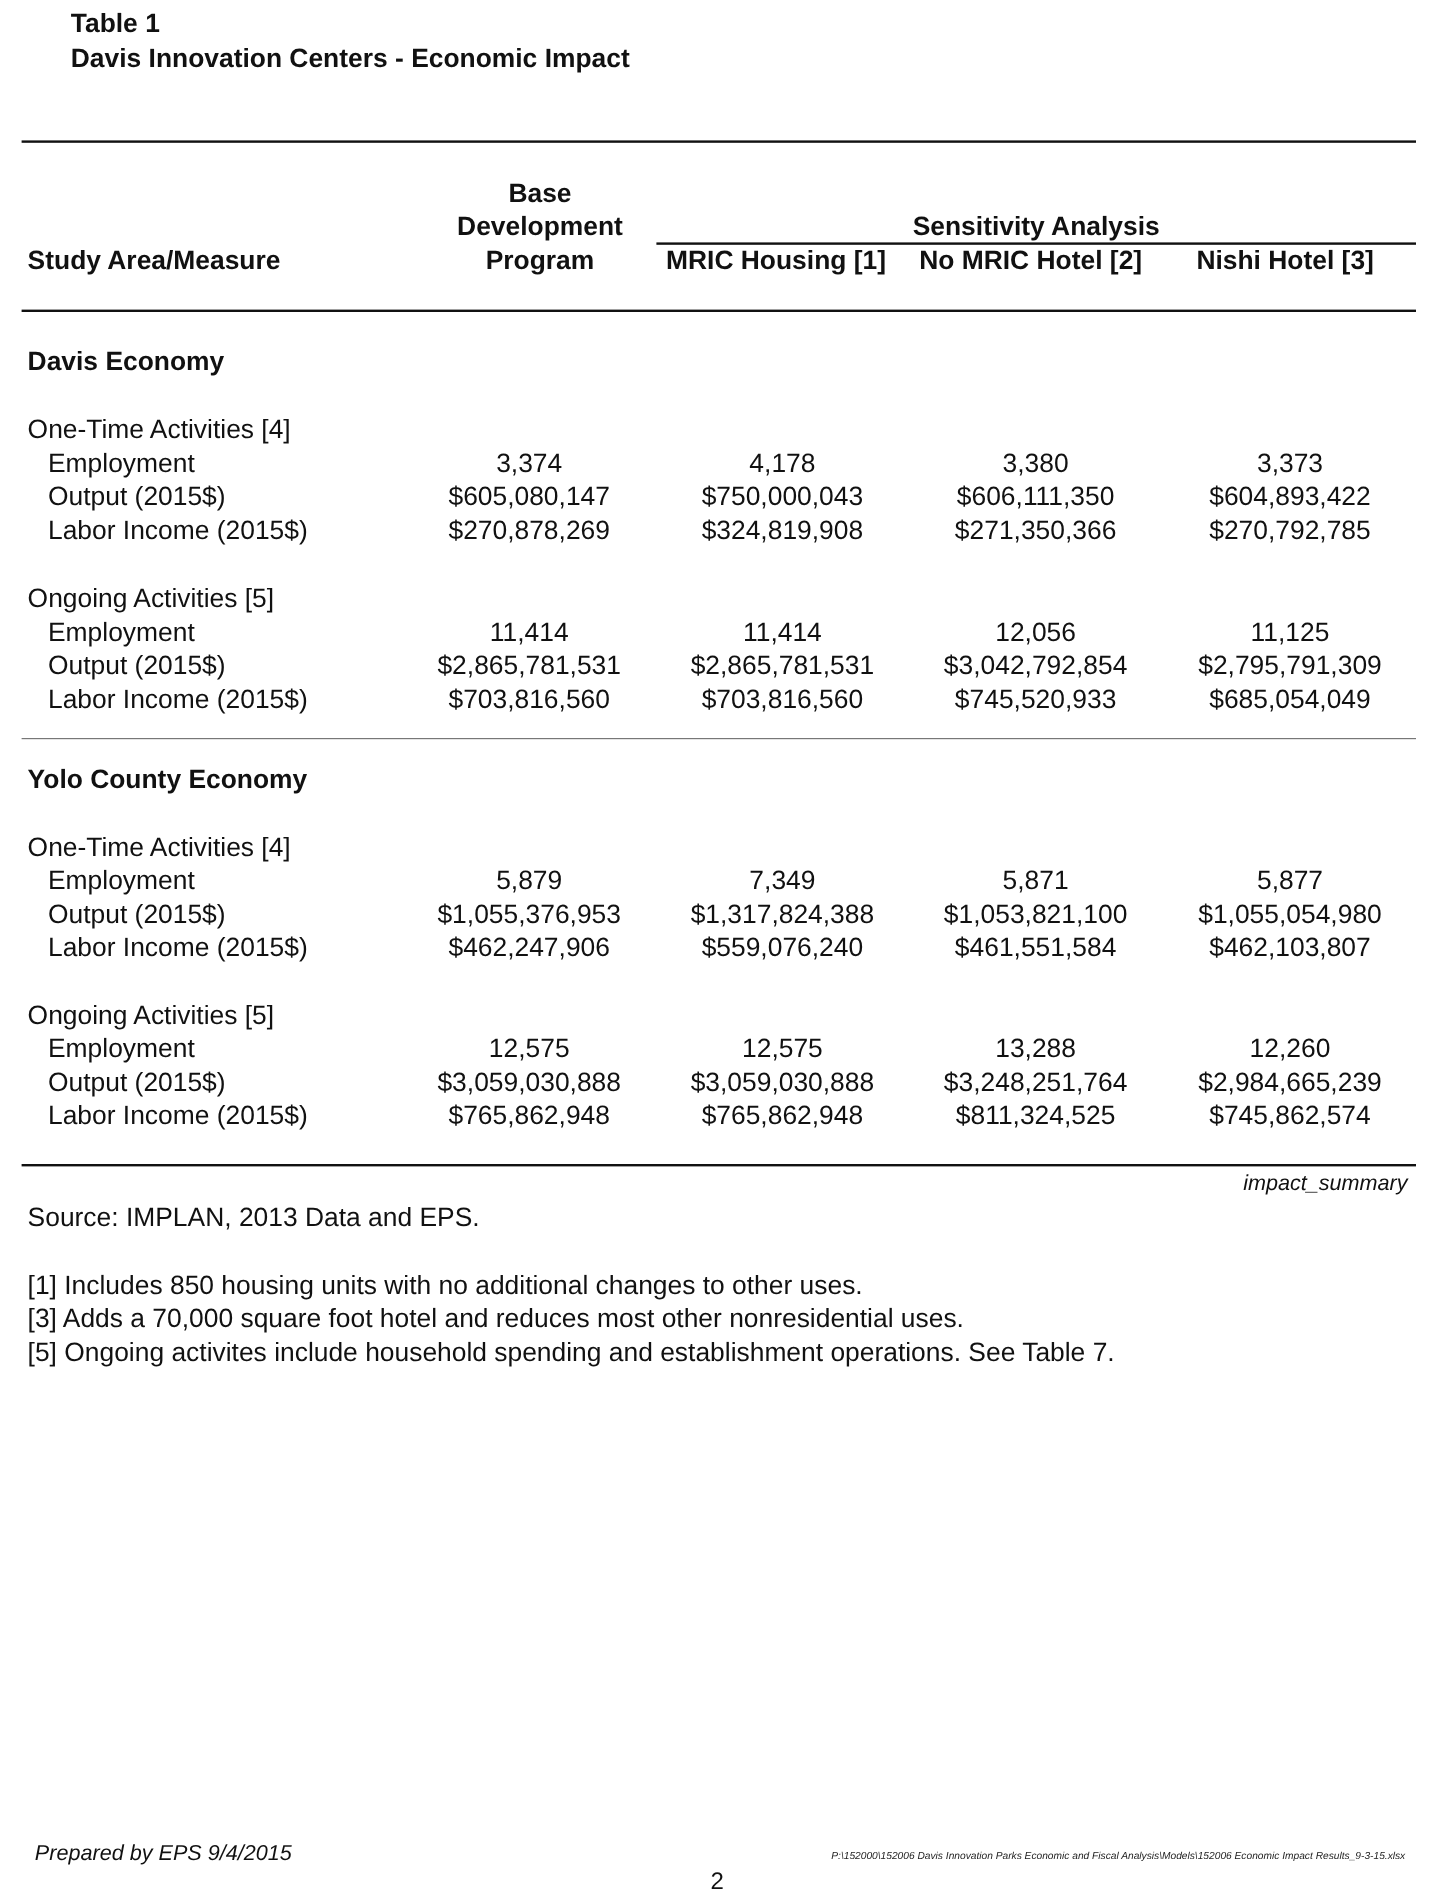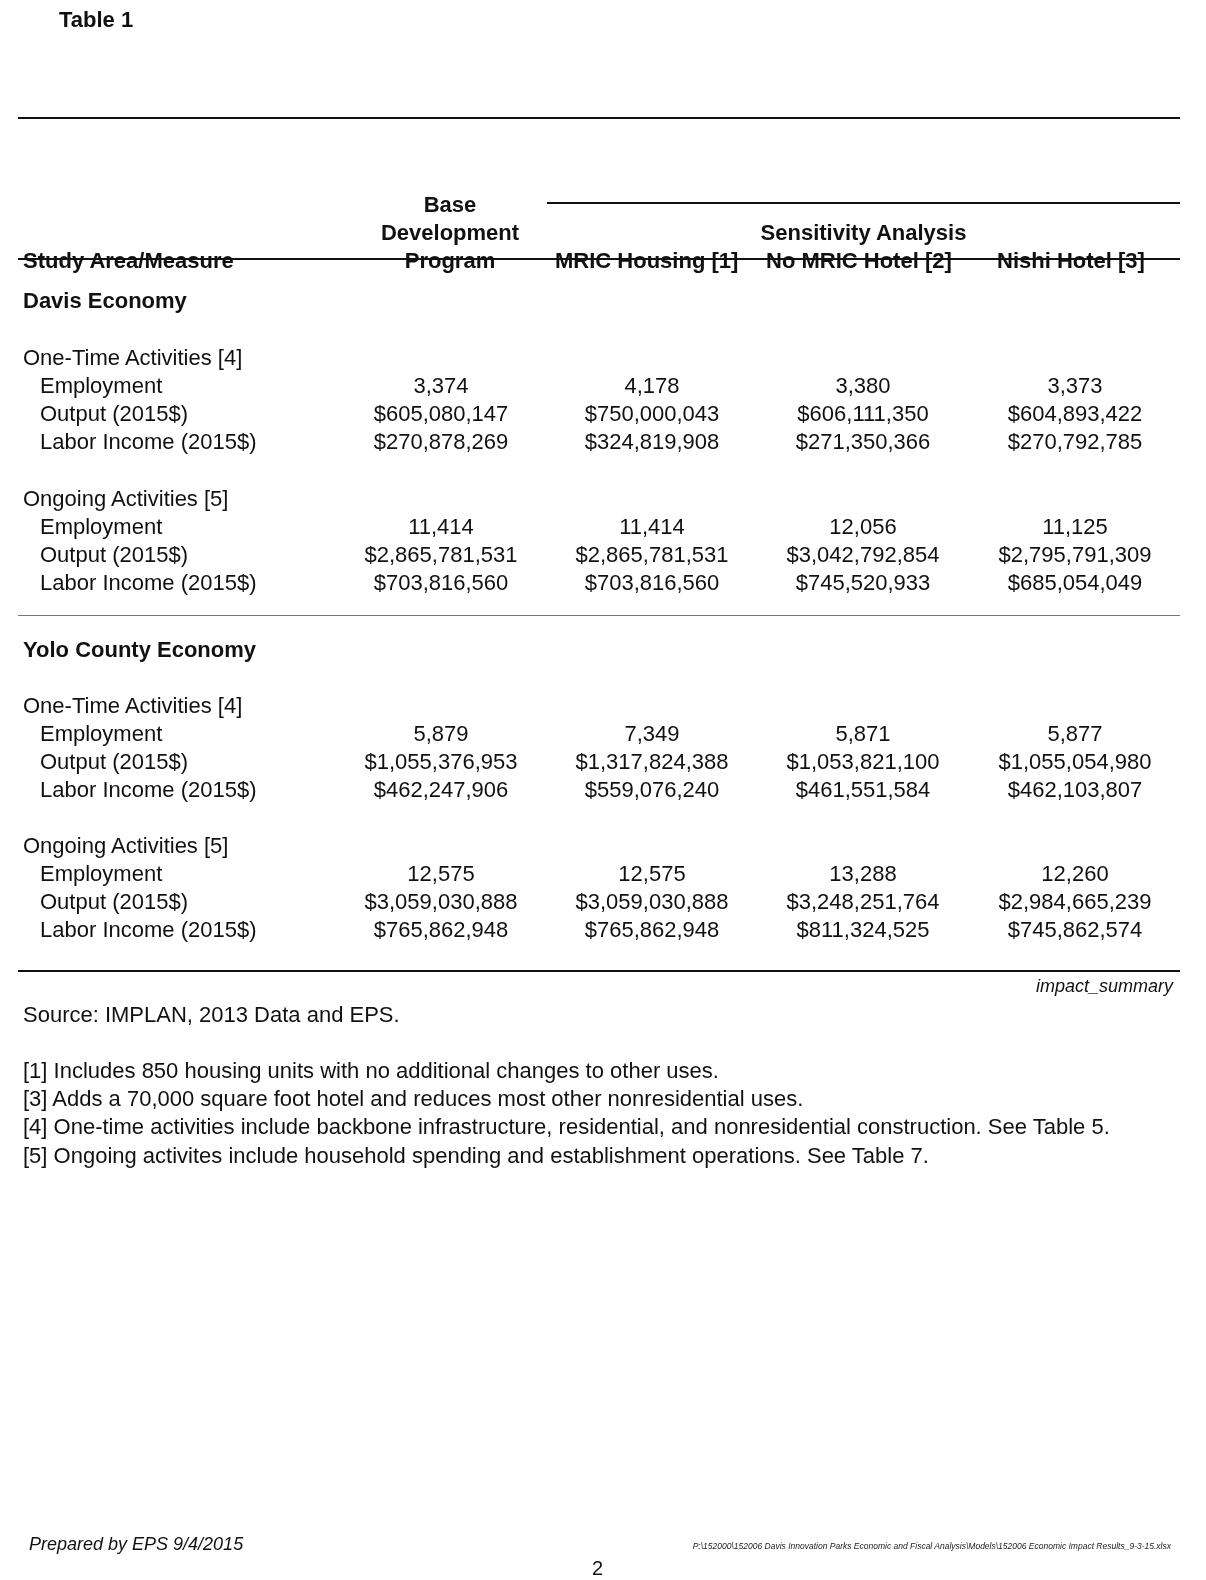--- a/index.html
+++ b/index.html
@@ -7,21 +7,21 @@
     width: 1206px; height: 1580px; position: relative; overflow: hidden;
     font-family: "Liberation Sans", sans-serif; color: #111111;
   }
   .title-block { position: absolute; left: 23px; top: 6px; margin-left: 36px; }
   .title-line { font-weight: bold; font-size: 22px; line-height: 28.5px; }
 
   .rule { position: absolute; left: 18px; width: 1162px; background: #111; }
   .rule.thick { height: 2px; }
   .rule.thin { height: 1px; background: #777; }
 
-  .hdr { position: absolute; font-weight: bold; font-size: 22px; line-height: 28px; white-space: nowrap; margin-top: 44px; }
+  .hdr { position: absolute; font-weight: bold; font-size: 22px; line-height: 28px; white-space: nowrap; }
   .hdr.center { text-align: center; }
   .sens-rule { position: absolute; left: 547px; top: 202px; width: 633px; height: 2px; background: #111; }
 
   .section-title { position: absolute; left: 23px; font-weight: bold; font-size: 22px; line-height: 28px; }
   .group-label { position: absolute; left: 23px; font-size: 22px; line-height: 28px; }
   .row { position: absolute; left: 0; width: 1206px; height: 28px; font-size: 22px; line-height: 28px; }
   .row .measure { position: absolute; left: 40px; }
   .row .val { position: absolute; text-align: center; width: 200px; }
   .c0 { left: 341px; } .c1 { left: 552px; } .c2 { left: 763px; } .c3 { left: 975px; }
 
@@ -31,20 +31,21 @@
   .note { white-space: nowrap; }
   .prepared { position: absolute; left: 29px; top: 1534px; font-style: italic; font-size: 18px; }
   .filepath { position: absolute; right: 35px; top: 1541px; font-style: italic; font-size: 8.5px; color: #222; }
   .page-num { position: absolute; left: 592px; top: 1557px; font-size: 20px; line-height: 22px; }
 </style>
 </head>
 <body>
 
 <div class="title-block">
   <div class="title-line">Table 1</div>
+  <div class="title-line">Davis Innovation Centers - Economic Impact</div>
 </div>
 
 <div class="rule thick" style="top:117px"></div>
 
 <div class="hdr" style="left:23px; top:203px">Study Area/Measure</div>
 <div class="hdr center" style="left:350px; width:200px; top:147px">Base</div>
 <div class="hdr center" style="left:350px; width:200px; top:175px">Development</div>
 <div class="hdr center" style="left:350px; width:200px; top:203px">Program</div>
 <div class="hdr center" style="left:547px; width:633px; top:175px">Sensitivity Analysis</div>
 <div class="sens-rule"></div>
@@ -152,19 +153,18 @@
   <span class="val c3">$745,862,574</span>
 </div>
 
 <div class="rule thick" style="top:970px"></div>
 
 <div class="sheet-name">impact_summary</div>
 <div class="source">Source:  IMPLAN, 2013 Data and EPS.</div>
 <div class="notes">
   <div class="note">[1] Includes 850 housing units with no additional changes to other uses.</div>
   <div class="note">[3] Adds a 70,000 square foot hotel and reduces most other nonresidential uses.</div>
-  <div class="note">[4] One-time activities include backbone infrastructure, residential, and nonresidential construction.  See Table 5.</div>
   <div class="note">[5] Ongoing activites include household spending and establishment operations.  See Table 7.</div>
 </div>
 
 <div class="prepared">Prepared by EPS  9/4/2015</div>
 <div class="filepath">P:\152000\152006 Davis Innovation Parks Economic and Fiscal Analysis\Models\152006 Economic Impact Results_9-3-15.xlsx</div>
 <div class="page-num">2</div>
 
 </body></html>

